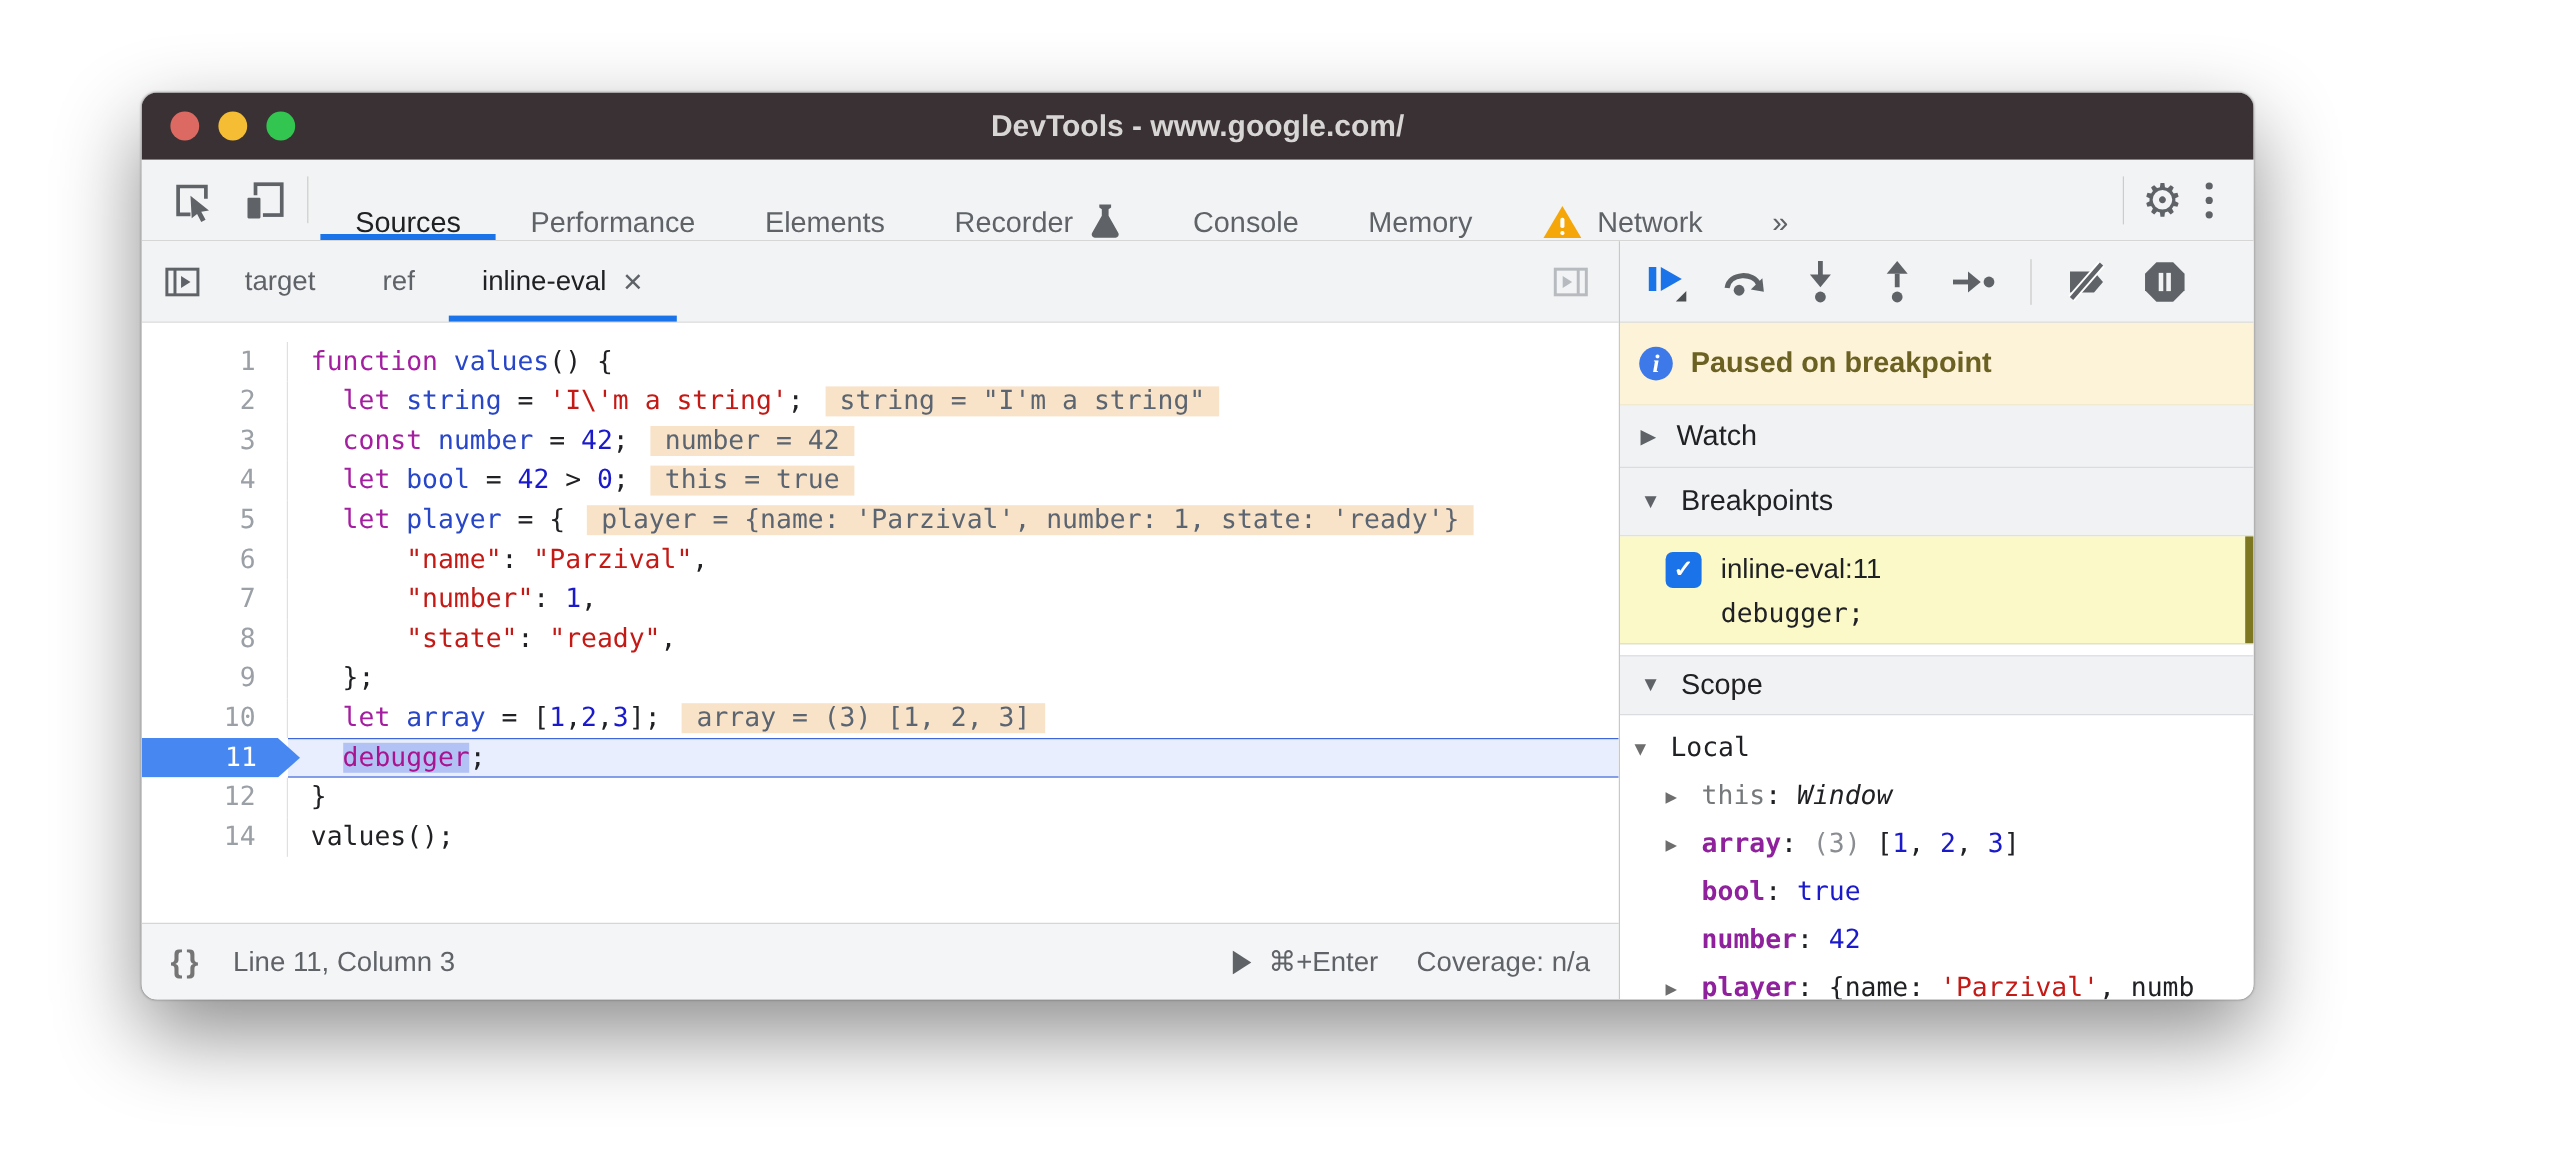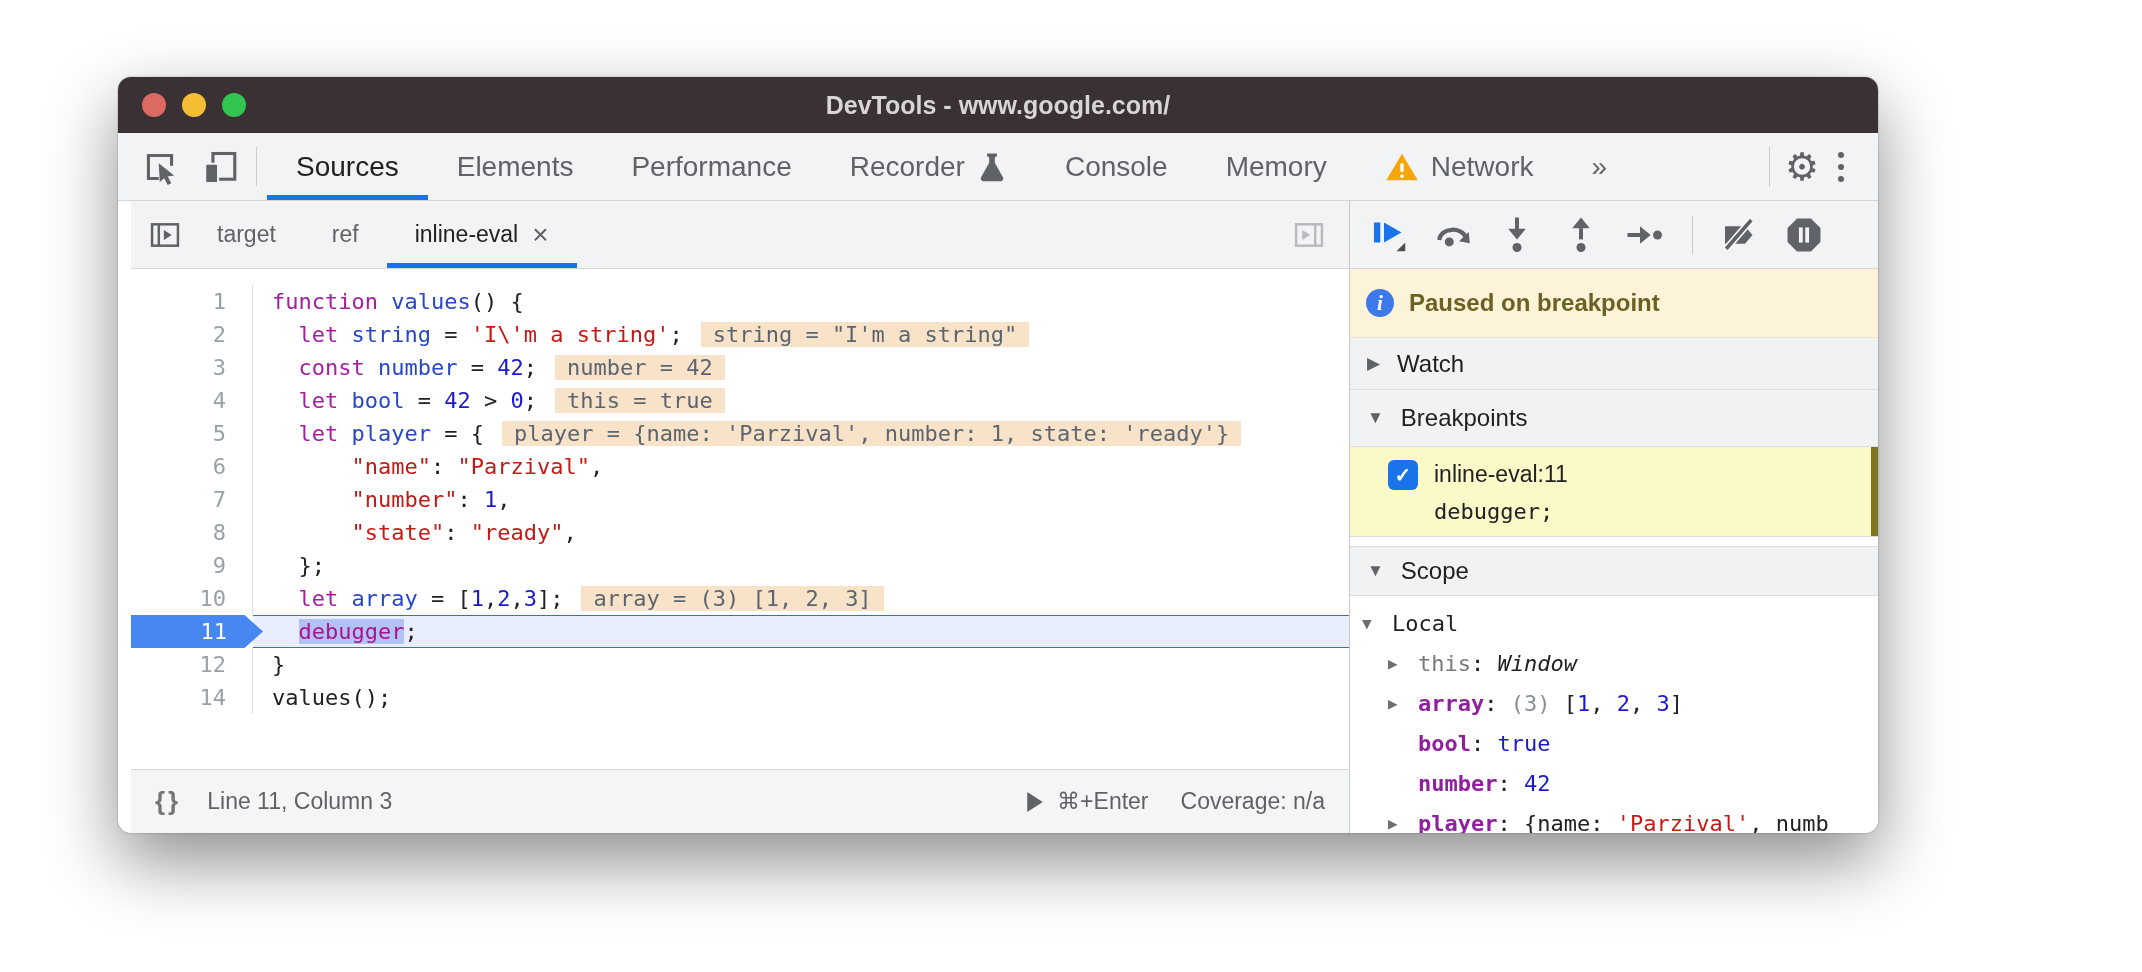--- a/index.html
+++ b/index.html
@@ -23,31 +23,31 @@
   .light.red { background:#dd6a62; } .light.yellow { background:#f4bd33; } .light.green { background:#32c54f; }
   .title { color:#d8d5d5; font-weight:bold; font-size:25px; }
 
   
   .toolbar { height:68px; flex:none; background:#f2f3f4; border-bottom:1px solid #d6d6d6;
     display:flex; align-items:stretch; }
   .tbicons { display:flex; align-items:center; gap:20px; padding:0 6px 0 22px; }
   .iconbtn { width:40px; height:44px; display:flex; align-items:center; justify-content:center; }
   .vsep { width:1px; background:#cccccc; margin:14px 10px; }
   .tabs { display:flex; align-items:stretch; }
-  .tab { display:flex; align-items:center; gap:12px; padding:0 29px; font-size:28px; color:#5f6368; position:relative; white-space:nowrap; }
+  .tab { display:flex; align-items:flex-end; gap:12px; padding:0 29px; font-size:24px; color:#5f6368; position:relative; white-space:nowrap; }
   .tab.active { color:#202124; }
   .tab.active::after { content:""; position:absolute; left:0; right:0; bottom:0; height:5px; background:#1a73e8; }
   .tb-right { margin-left:auto; display:flex; align-items:center; padding-right:18px; }
   .gear { font-family:"DejaVu Sans", sans-serif; font-size:38px; color:#5f6368; line-height:1; }
   .kebab { display:flex; flex-direction:column; gap:6px; padding:0 16px; }
   .kebab i { width:6px; height:6px; border-radius:50%; background:#5f6368; }
 
   
   .content { flex:1; display:flex; min-height:0; }
-  .editor { flex:1; display:flex; flex-direction:column; min-width:0;margin-left:13px; }
+  .editor { flex:1; display:flex; flex-direction:column; min-width:0; }
 
   .filetabs { height:68px; flex:none; background:#f2f3f4; border-bottom:1px solid #d6d6d6;
     display:flex; align-items:stretch; }
   .ft-left { display:flex; align-items:center; padding:0 4px 0 14px; }
   .ftab { display:flex; align-items:center; gap:14px; padding:0 28px; font-size:23px; color:#5f6368; position:relative; white-space:nowrap; }
   .ftab.active { color:#202124; }
   .ftab.active::after { content:""; position:absolute; left:0; right:0; bottom:0; height:5px; background:#1a73e8; }
   .closex { font-size:28px; color:#5f6368; line-height:1; }
   .ft-right { margin-left:auto; display:flex; align-items:center; padding-right:20px; }
 
@@ -149,24 +149,24 @@
           <rect x="2.5" y="11.5" width="10" height="15" rx="1.5" fill="#5f6368" stroke="#f2f3f4" stroke-width="1.6"></rect>
         </svg>
       </span>
     </div>
     <div class="vsep"></div>
     <div class="tabs" id="main-tabs">
         <div class="tab active">
           <span>Sources</span>
         </div>
         <div class="tab">
+          <span>Performance</span>
+        </div>
+        <div class="tab">
           <span>Elements</span>
-        </div>
-        <div class="tab">
-          <span>Performance</span>
         </div>
         <div class="tab">
           <span>Recorder</span>
           <svg width="30" height="32" viewBox="0 0 24 26">
             <path d="M8 2 H16 V4 L14.3 5.2 V9.5 L21 21.5 A2.2 2.2 0 0 1 19 24.5 H5 A2.2 2.2 0 0 1 3 21.5 L9.7 9.5 V5.2 L8 4 Z" fill="#5f6368"></path>
           </svg>
         </div>
         <div class="tab">
           <span>Console</span>
         </div>

